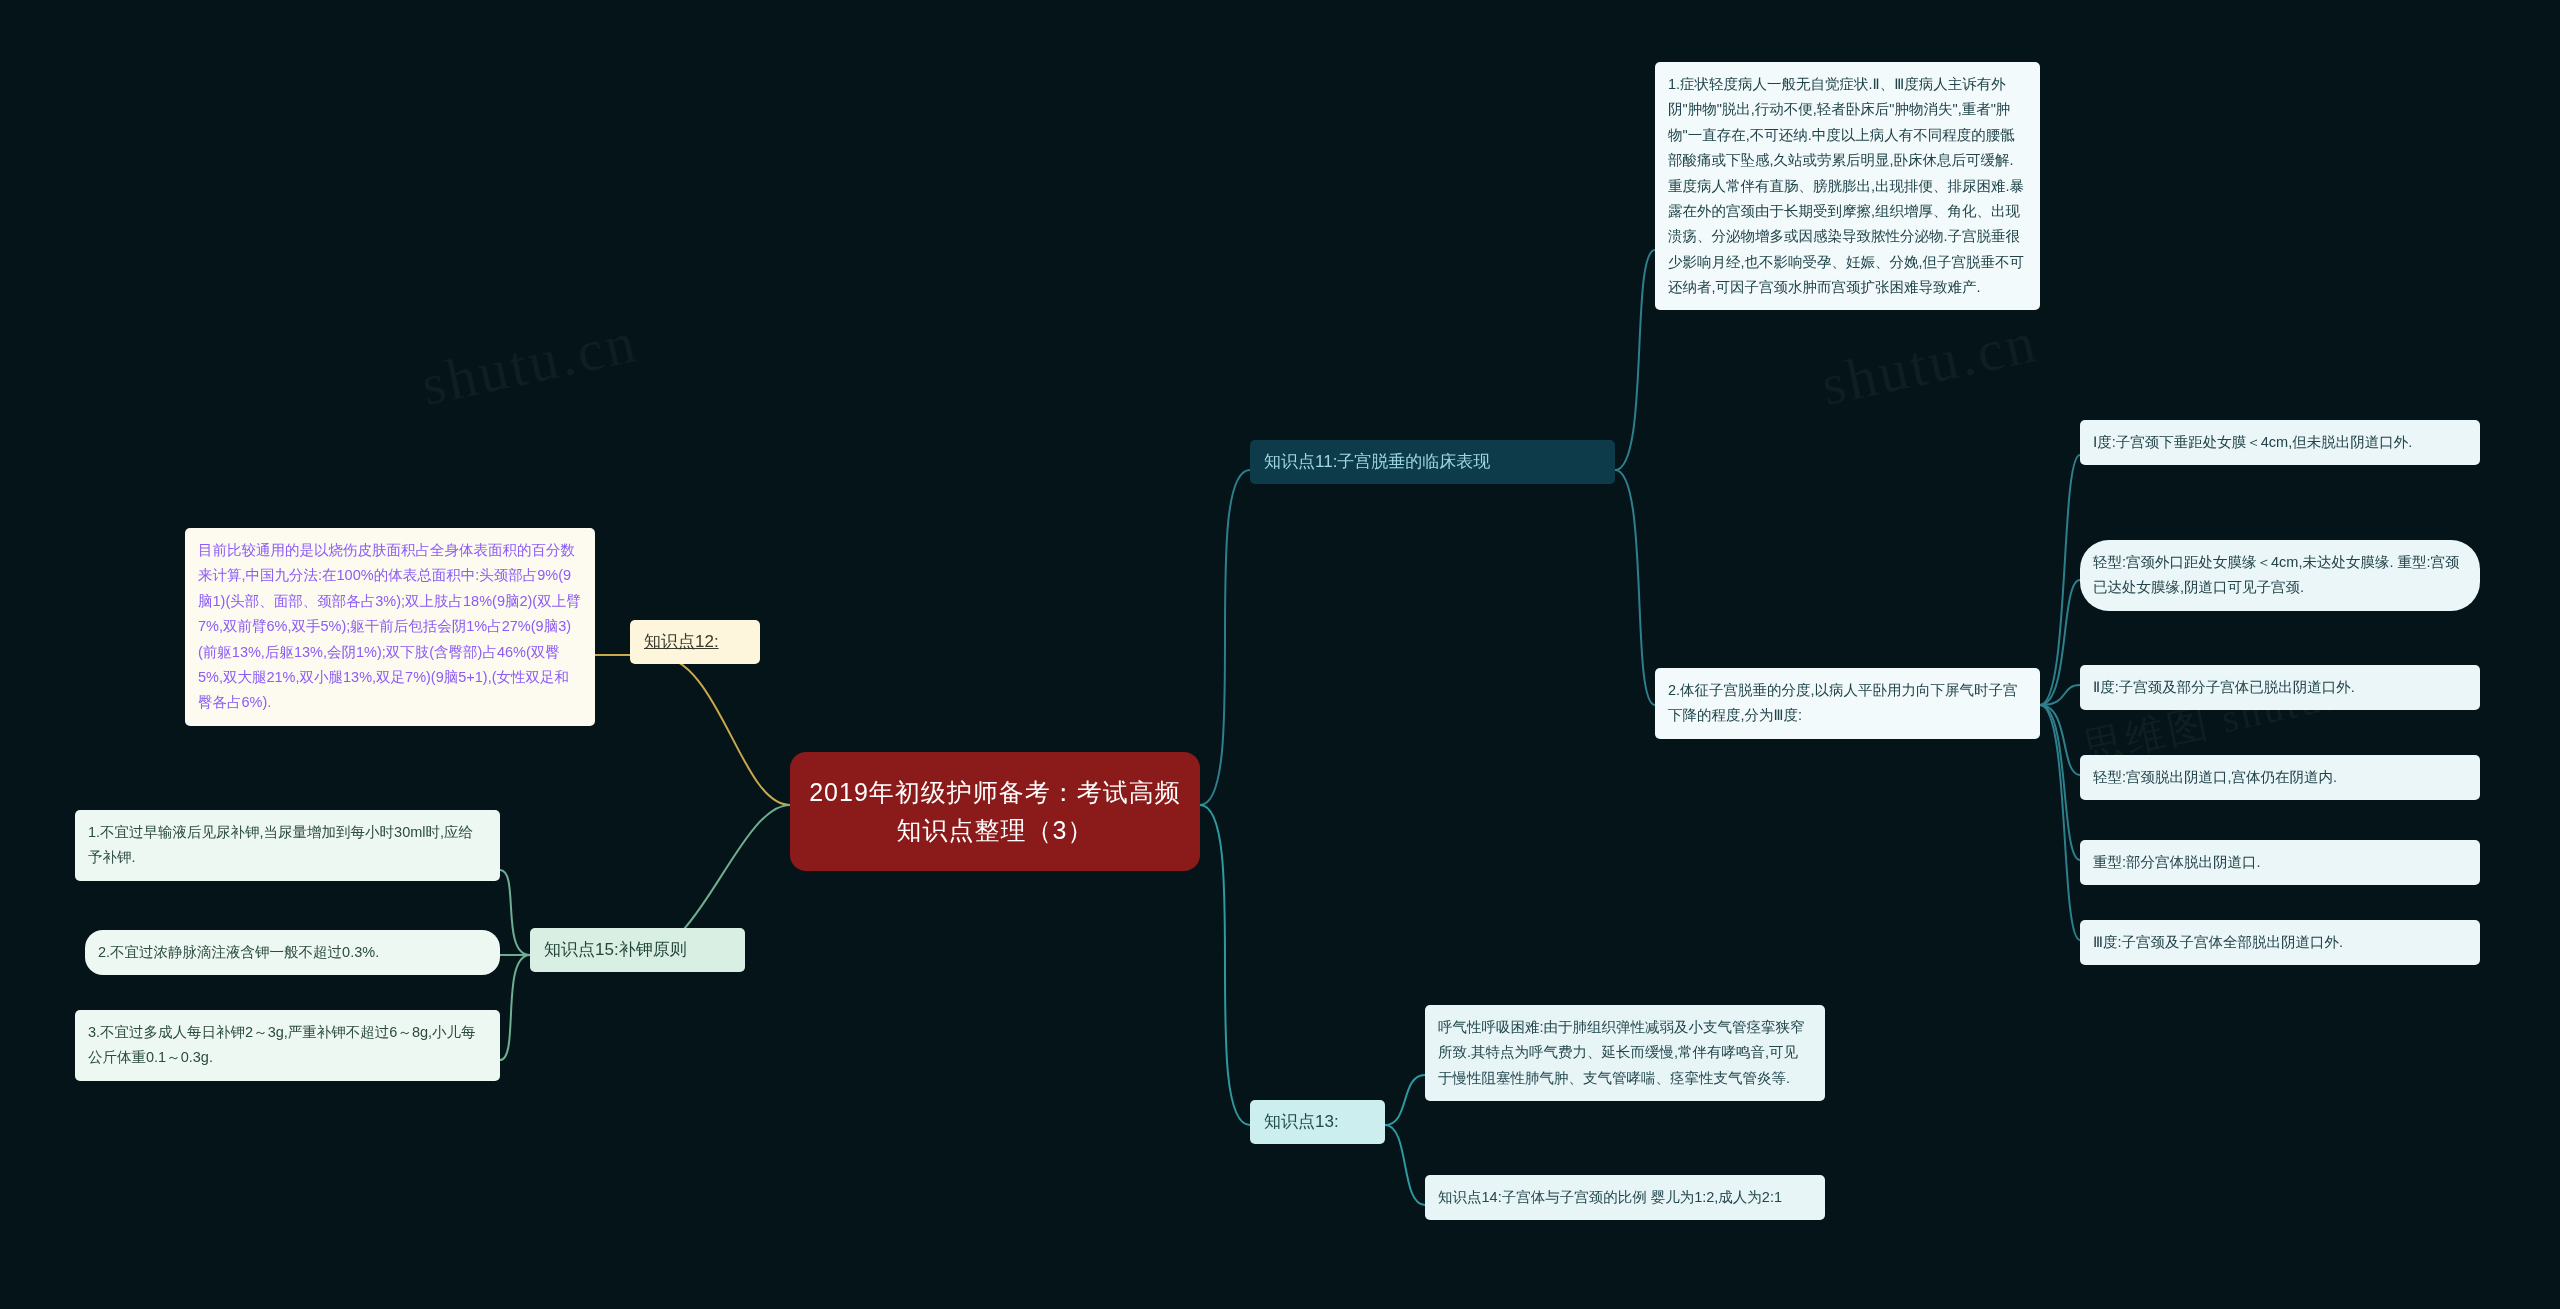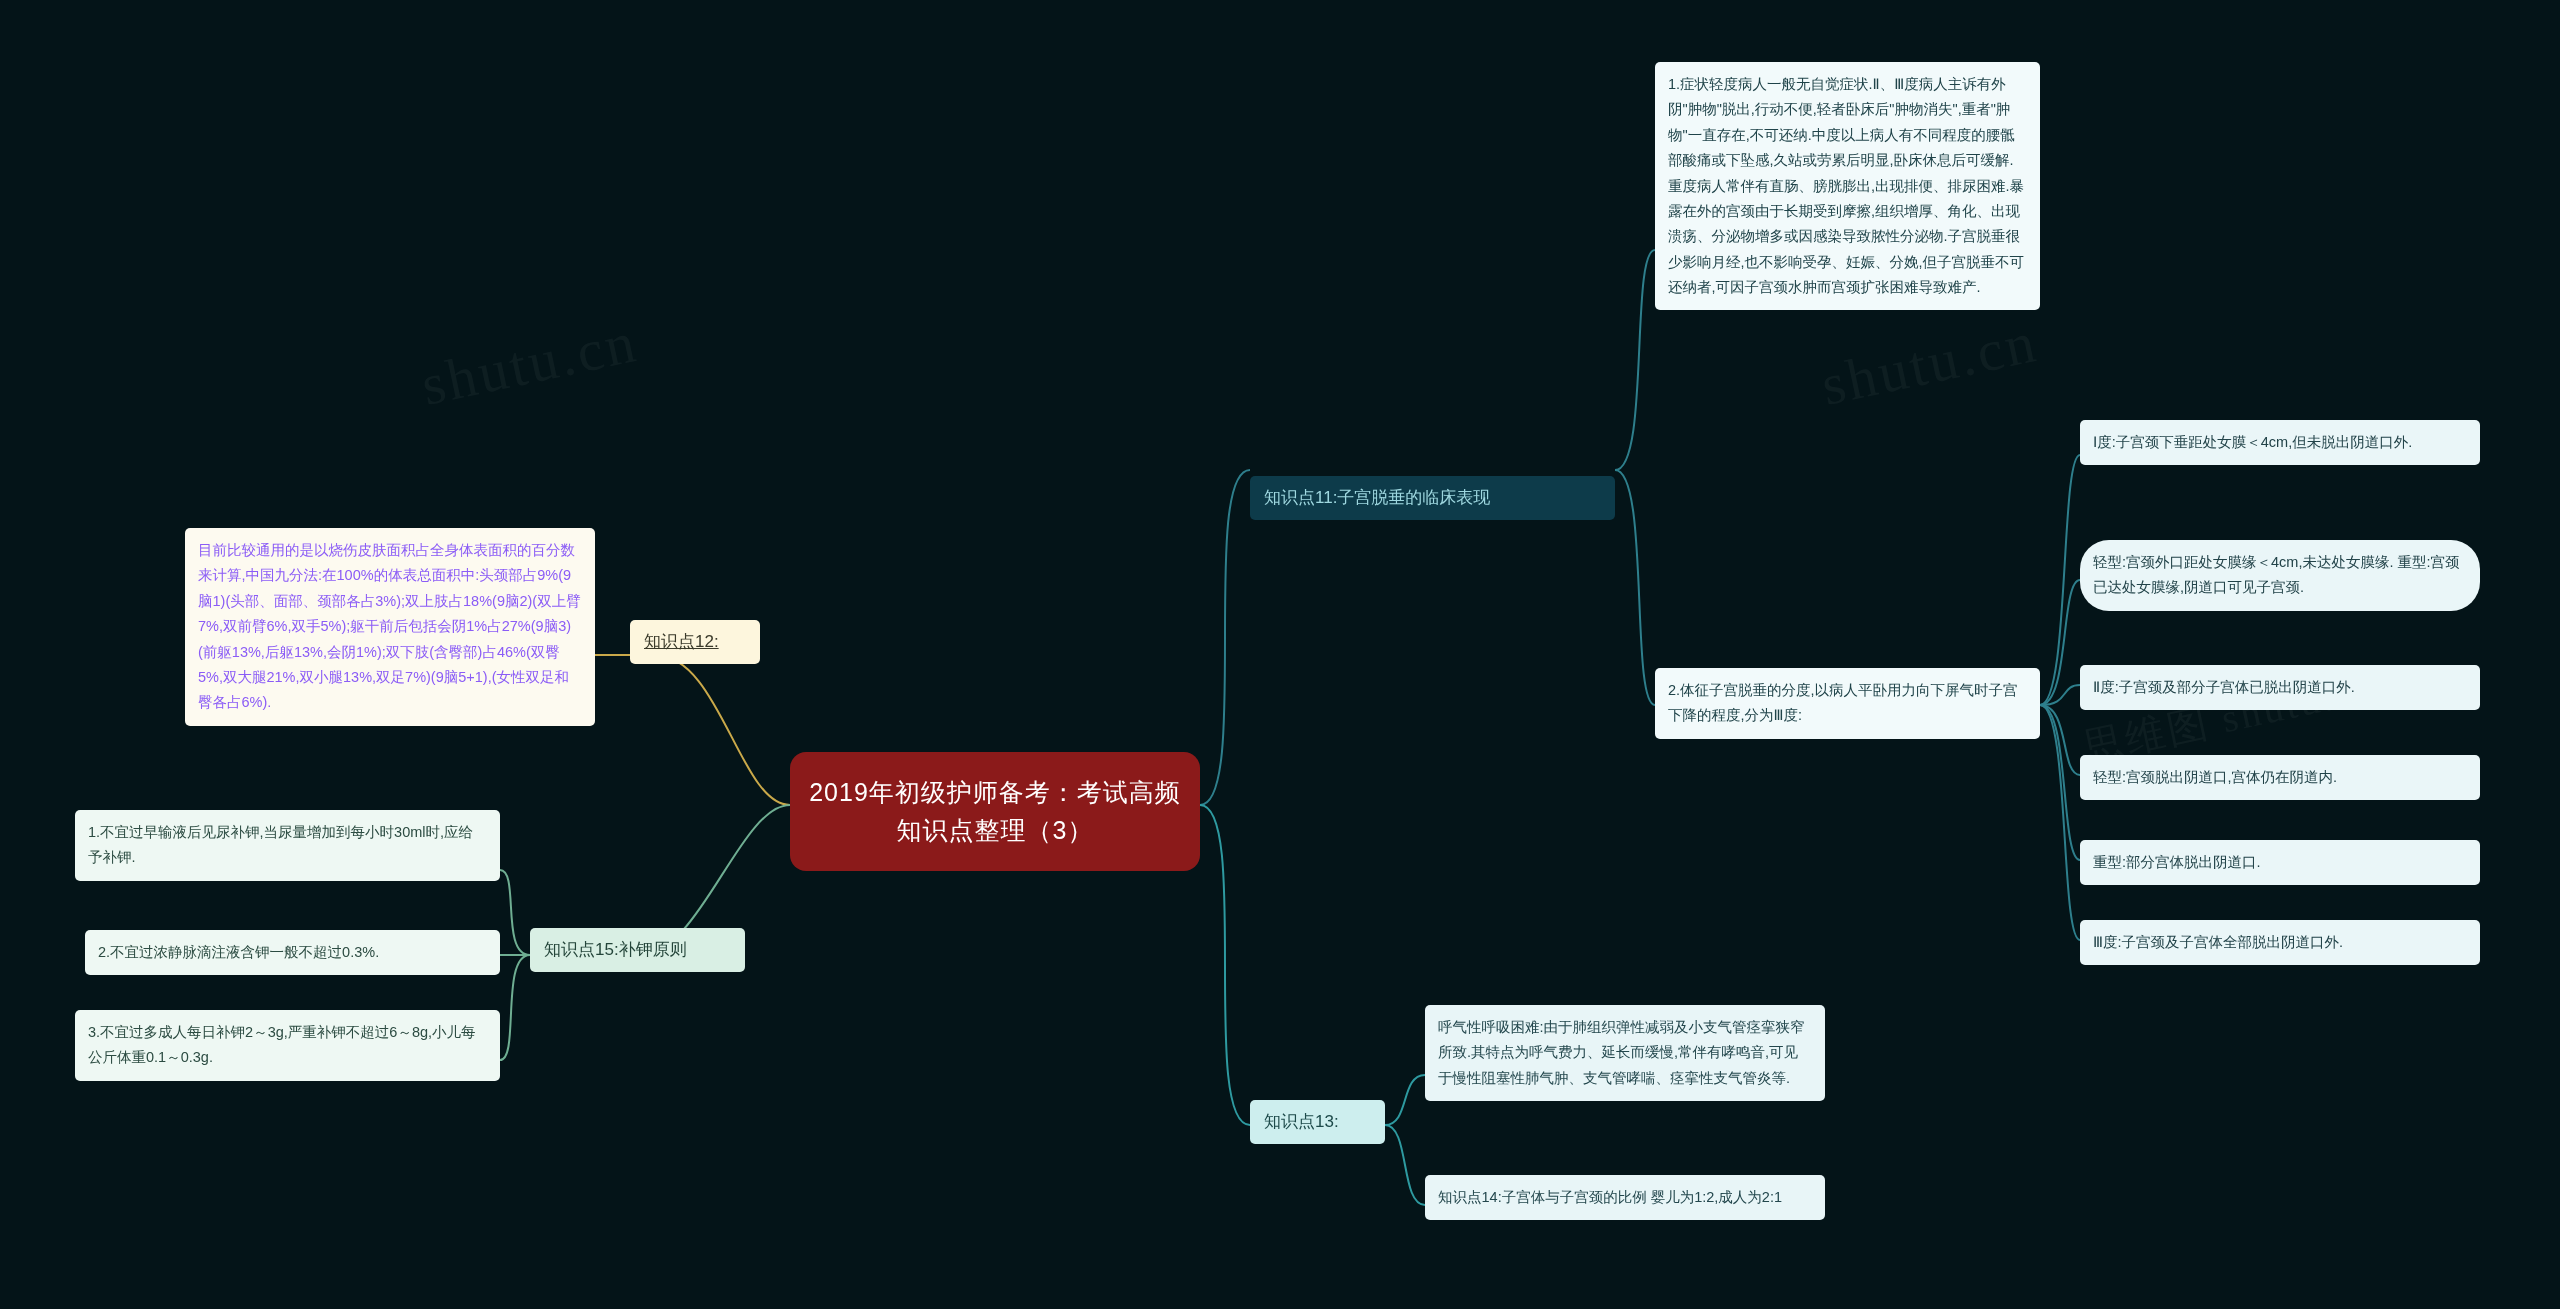--- a/index.html
+++ b/index.html
@@ -55,21 +55,21 @@
     letter-spacing: 1px;
   }
   .branch {
     font-size: 17px;
     padding: 9px 14px;
     border-radius: 5px;
   }
   .b-yellow { background: #fdf6dd; color: #3a3a2a; }
   .b-green  { background: #d9efe4; color: #24453a; }
   .b-teal   { background: #cdeeee; color: #1d4a4a; }
-  .b-teal2  { background: #0d3b4a; color: #9fd8e0; margin-top: 36px; }
+  .b-teal2  { background: #0d3b4a; color: #9fd8e0; }
   .leaf {
     font-size: 14.5px;
     padding: 10px 13px;
     border-radius: 5px;
     line-height: 1.75;
   }
   .l-cream  { background: #fdfaf0; color: #8b5cf6; }
   .l-mint   { background: #eef8f3; color: #2c4c42; }
   .l-ice    { background: #e8f5f7; color: #23474d; }
   .l-white  { background: #f2fafb; color: #1f4349; }
@@ -113,21 +113,21 @@
     <path d="M 1385 1125 C 1410 1125 1400 1205 1425 1205" stroke="#2e9aa0" stroke-width="2" fill="none"></path>
   </svg>
 
   <div class="node root" style="left:790px; top:752px; width:410px;">2019年初级护师备考：考试高频知识点整理（3）</div>
 
   <div class="node branch b-yellow" style="left:630px; top:620px; width:130px;text-decoration:underline;">知识点12:</div>
   <div class="node leaf l-cream" style="left:185px; top:528px; width:410px;">目前比较通用的是以烧伤皮肤面积占全身体表面积的百分数来计算,中国九分法:在100%的体表总面积中:头颈部占9%(9脑1)(头部、面部、颈部各占3%);双上肢占18%(9脑2)(双上臂7%,双前臂6%,双手5%);躯干前后包括会阴1%占27%(9脑3)(前躯13%,后躯13%,会阴1%);双下肢(含臀部)占46%(双臀5%,双大腿21%,双小腿13%,双足7%)(9脑5+1),(女性双足和臀各占6%).</div>
 
   <div class="node branch b-green" style="left:530px; top:928px; width:215px;">知识点15:补钾原则</div>
   <div class="node leaf l-mint" style="left:75px; top:810px; width:425px;">1.不宜过早输液后见尿补钾,当尿量增加到每小时30ml时,应给予补钾.</div>
-  <div class="node leaf l-mint" style="left:85px; top:930px; width:415px;">2.不宜过浓静脉滴注液含钾一般不超过0.3%.</div>
+  <div class="node leaf l-mint" style="left:85px; top:930px; width:415px;border-radius:18px;">2.不宜过浓静脉滴注液含钾一般不超过0.3%.</div>
   <div class="node leaf l-mint" style="left:75px; top:1010px; width:425px;">3.不宜过多成人每日补钾2～3g,严重补钾不超过6～8g,小儿每公斤体重0.1～0.3g.</div>
 
   <div class="node branch b-teal2" style="left:1250px; top:440px; width:365px;">知识点11:子宫脱垂的临床表现</div>
 
   <div class="node leaf l-white" style="left:1655px; top:62px; width:385px;">1.症状轻度病人一般无自觉症状.Ⅱ、Ⅲ度病人主诉有外阴"肿物"脱出,行动不便,轻者卧床后"肿物消失",重者"肿物"一直存在,不可还纳.中度以上病人有不同程度的腰骶部酸痛或下坠感,久站或劳累后明显,卧床休息后可缓解.重度病人常伴有直肠、膀胱膨出,出现排便、排尿困难.暴露在外的宫颈由于长期受到摩擦,组织增厚、角化、出现溃疡、分泌物增多或因感染导致脓性分泌物.子宫脱垂很少影响月经,也不影响受孕、妊娠、分娩,但子宫脱垂不可还纳者,可因子宫颈水肿而宫颈扩张困难导致难产.</div>
 
   <div class="node leaf l-white" style="left:1655px; top:668px; width:385px;">2.体征子宫脱垂的分度,以病人平卧用力向下屏气时子宫下降的程度,分为Ⅲ度:</div>
 
   <div class="node leaf l-pale" style="left:2080px; top:420px; width:400px;">Ⅰ度:子宫颈下垂距处女膜＜4cm,但未脱出阴道口外.</div>
   <div class="node leaf l-pale" style="left:2080px; top:540px; width:400px;border-radius:29px;">轻型:宫颈外口距处女膜缘＜4cm,未达处女膜缘. 重型:宫颈已达处女膜缘,阴道口可见子宫颈.</div>

